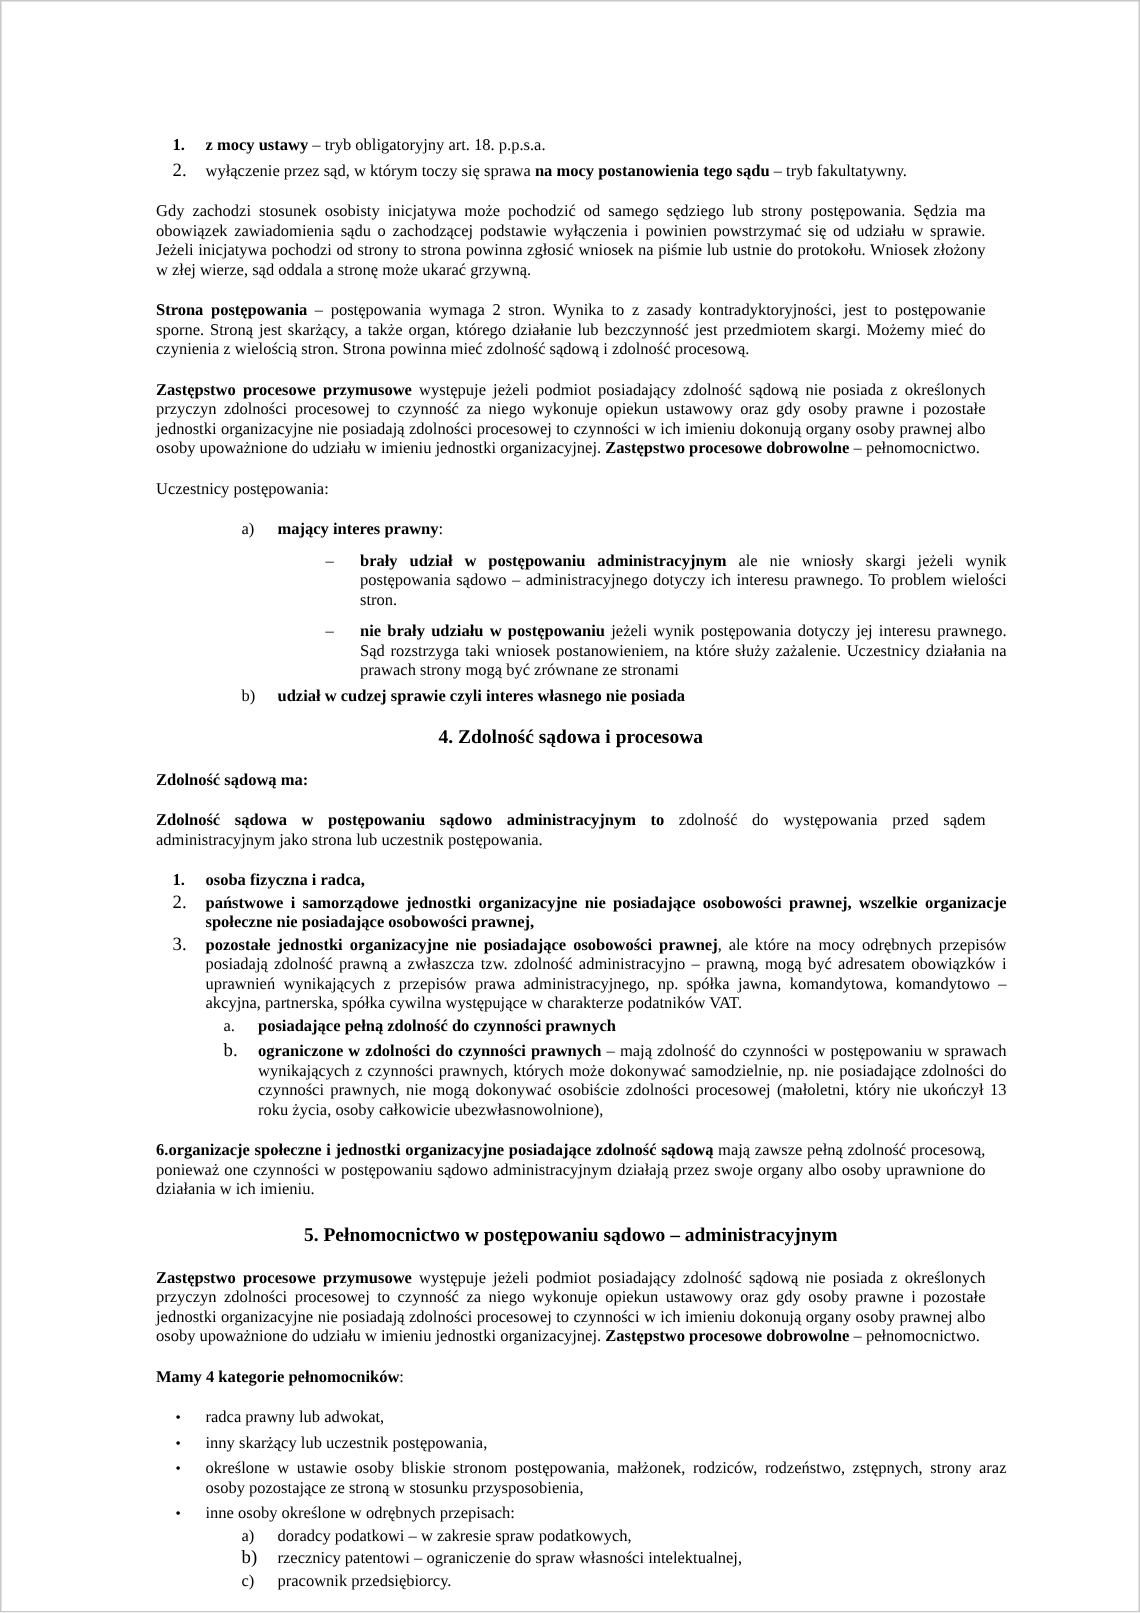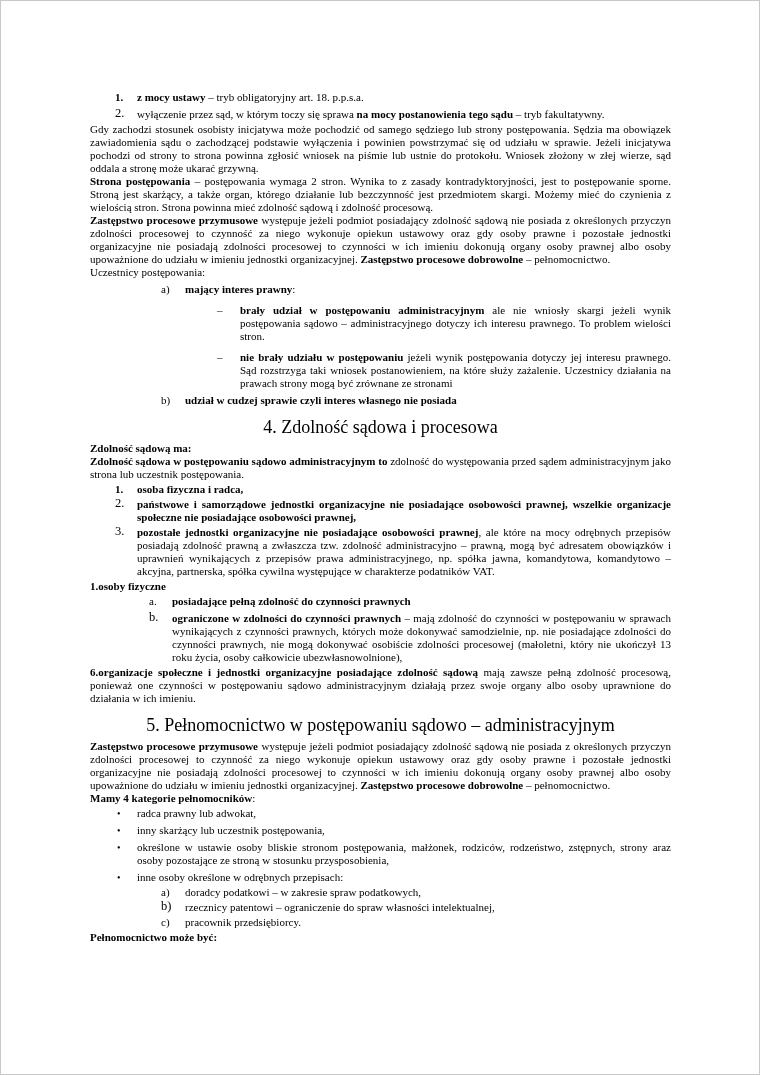--- a/index.html
+++ b/index.html
@@ -12,34 +12,34 @@
     -webkit-font-smoothing: antialiased;
   }
   .page {
     width: 760px; height: 1075px;
     border: 1px solid #c8c8c8;
     background: #ffffff;
     padding: 88px 88px 30px 89px;
     overflow: hidden;
   }
   .content { font-size: 11px; line-height: 13px; }
-  .para { text-align: justify; margin: 0; }
+  .para { text-align: justify; margin: 14px; }
   .li { position: relative; text-align: justify; margin: 2px 0; }
   .marker { position: absolute; }
   .n1     { padding-left: 47px; }  .n1     > .marker { left: 25px; }
   .la     { padding-left: 95px; }  .la     > .marker { left: 71px; }
   .dash   { padding-left: 150px; } .dash   > .marker { left: 127px; }
   .ab     { padding-left: 82px; }  .ab     > .marker { left: 59px; }
   .bullet { padding-left: 47px; }  .bullet > .marker { left: 27px; font-size: 10px; }
   .bold { font-weight: bold; }
   .marker.bold { font-weight: bold; }
   .marker.large { font-size: 12.5px; top: -1px; }
   .heading {
-    text-align: center; font-weight: normal;
-    font-size: 18px; line-height: 18px;
+    text-align: center; font-weight: bold;
+    font-size: 13px; line-height: 18px;
     margin: 11px 0 6px;
   }
   .mt4 { margin-top: 4px; }
   .mt8 { margin-top: 8px; }
 </style>
 </head>
 <body>
 
 <div class="page">
   <div class="content" id="doc-content">
@@ -52,21 +52,20 @@
       <div class="li la mt4"><span class="marker">a)</span><span class="bold">mający interes prawny</span><span>:</span></div>
       <div class="li dash mt8"><span class="marker">–</span><span class="bold">brały udział w postępowaniu administracyjnym</span><span> ale nie wniosły skargi jeżeli wynik postępowania sądowo – administracyjnego dotyczy ich interesu prawnego. To problem wielości stron.</span></div>
       <div class="li dash mt8"><span class="marker">–</span><span class="bold">nie brały udziału w postępowaniu</span><span> jeżeli wynik postępowania dotyczy jej interesu prawnego. Sąd rozstrzyga taki wniosek postanowieniem, na które służy zażalenie. Uczestnicy działania na prawach strony mogą być zrównane ze stronami</span></div>
       <div class="li la mt4"><span class="marker">b)</span><span class="bold">udział w cudzej sprawie czyli interes własnego nie posiada</span></div>
       <div class="heading">4. Zdolność sądowa i procesowa</div>
       <div class="para "><span class="bold">Zdolność sądową ma:</span></div>
       <div class="para "><span class="bold">Zdolność sądowa w postępowaniu sądowo administracyjnym to</span><span> zdolność do występowania przed sądem administracyjnym jako strona lub uczestnik postępowania.</span></div>
       <div class="li n1"><span class="marker bold">1.</span><span class="bold">osoba fizyczna i radca,</span></div>
       <div class="li n1"><span class="marker large">2.</span><span class="bold">państwowe i samorządowe jednostki organizacyjne nie posiadające osobowości prawnej, wszelkie organizacje społeczne nie posiadające osobowości prawnej,</span></div>
       <div class="li n1"><span class="marker large">3.</span><span class="bold">pozostałe jednostki organizacyjne nie posiadające osobowości prawnej</span><span>, ale które na mocy odrębnych przepisów posiadają zdolność prawną a zwłaszcza tzw. zdolność administracyjno – prawną, mogą być adresatem obowiązków i uprawnień wynikających z przepisów prawa administracyjnego, np. spółka jawna, komandytowa, komandytowo – akcyjna, partnerska, spółka cywilna występujące w charakterze podatników VAT.</span></div>
-      <div class="para "><span class="bold">1.osoby fizyczne</span></div>
       <div class="li ab"><span class="marker">a.</span><span class="bold">posiadające pełną zdolność do czynności prawnych</span></div>
       <div class="li ab mt4"><span class="marker large">b.</span><span class="bold">ograniczone w zdolności do czynności prawnych</span><span> – mają zdolność do czynności w postępowaniu w sprawach wynikających z czynności prawnych, których może dokonywać samodzielnie, np. nie posiadające zdolności do czynności prawnych, nie mogą dokonywać osobiście zdolności procesowej (małoletni, który nie ukończył 13 roku życia, osoby całkowicie ubezwłasnowolnione),</span></div>
       <div class="para "><span class="bold">6.organizacje społeczne i jednostki organizacyjne posiadające zdolność sądową</span><span> mają zawsze pełną zdolność procesową, ponieważ one czynności w postępowaniu sądowo administracyjnym działają przez swoje organy albo osoby uprawnione do działania w ich imieniu.</span></div>
       <div class="heading">5. Pełnomocnictwo w postępowaniu sądowo – administracyjnym</div>
       <div class="para "><span class="bold">Zastępstwo procesowe przymusowe</span><span> występuje jeżeli podmiot posiadający zdolność sądową nie posiada z określonych przyczyn zdolności procesowej to czynność za niego wykonuje opiekun ustawowy oraz gdy osoby prawne i pozostałe jednostki organizacyjne nie posiadają zdolności procesowej to czynności w ich imieniu dokonują organy osoby prawnej albo osoby upoważnione do udziału w imieniu jednostki organizacyjnej. </span><span class="bold">Zastępstwo procesowe dobrowolne</span><span> – pełnomocnictwo.</span></div>
       <div class="para "><span class="bold">Mamy 4 kategorie pełnomocników</span><span>:</span></div>
       <div class="li bullet"><span class="marker">•</span><span>radca prawny lub adwokat,</span></div>
       <div class="li bullet mt4"><span class="marker">•</span><span>inny skarżący lub uczestnik postępowania,</span></div>
       <div class="li bullet mt4"><span class="marker">•</span><span>określone w ustawie osoby bliskie stronom postępowania, małżonek, rodziców, rodzeństwo, zstępnych, strony araz osoby pozostające ze stroną w stosunku przysposobienia,</span></div>
       <div class="li bullet mt4"><span class="marker">•</span><span>inne osoby określone w odrębnych przepisach:</span></div>

